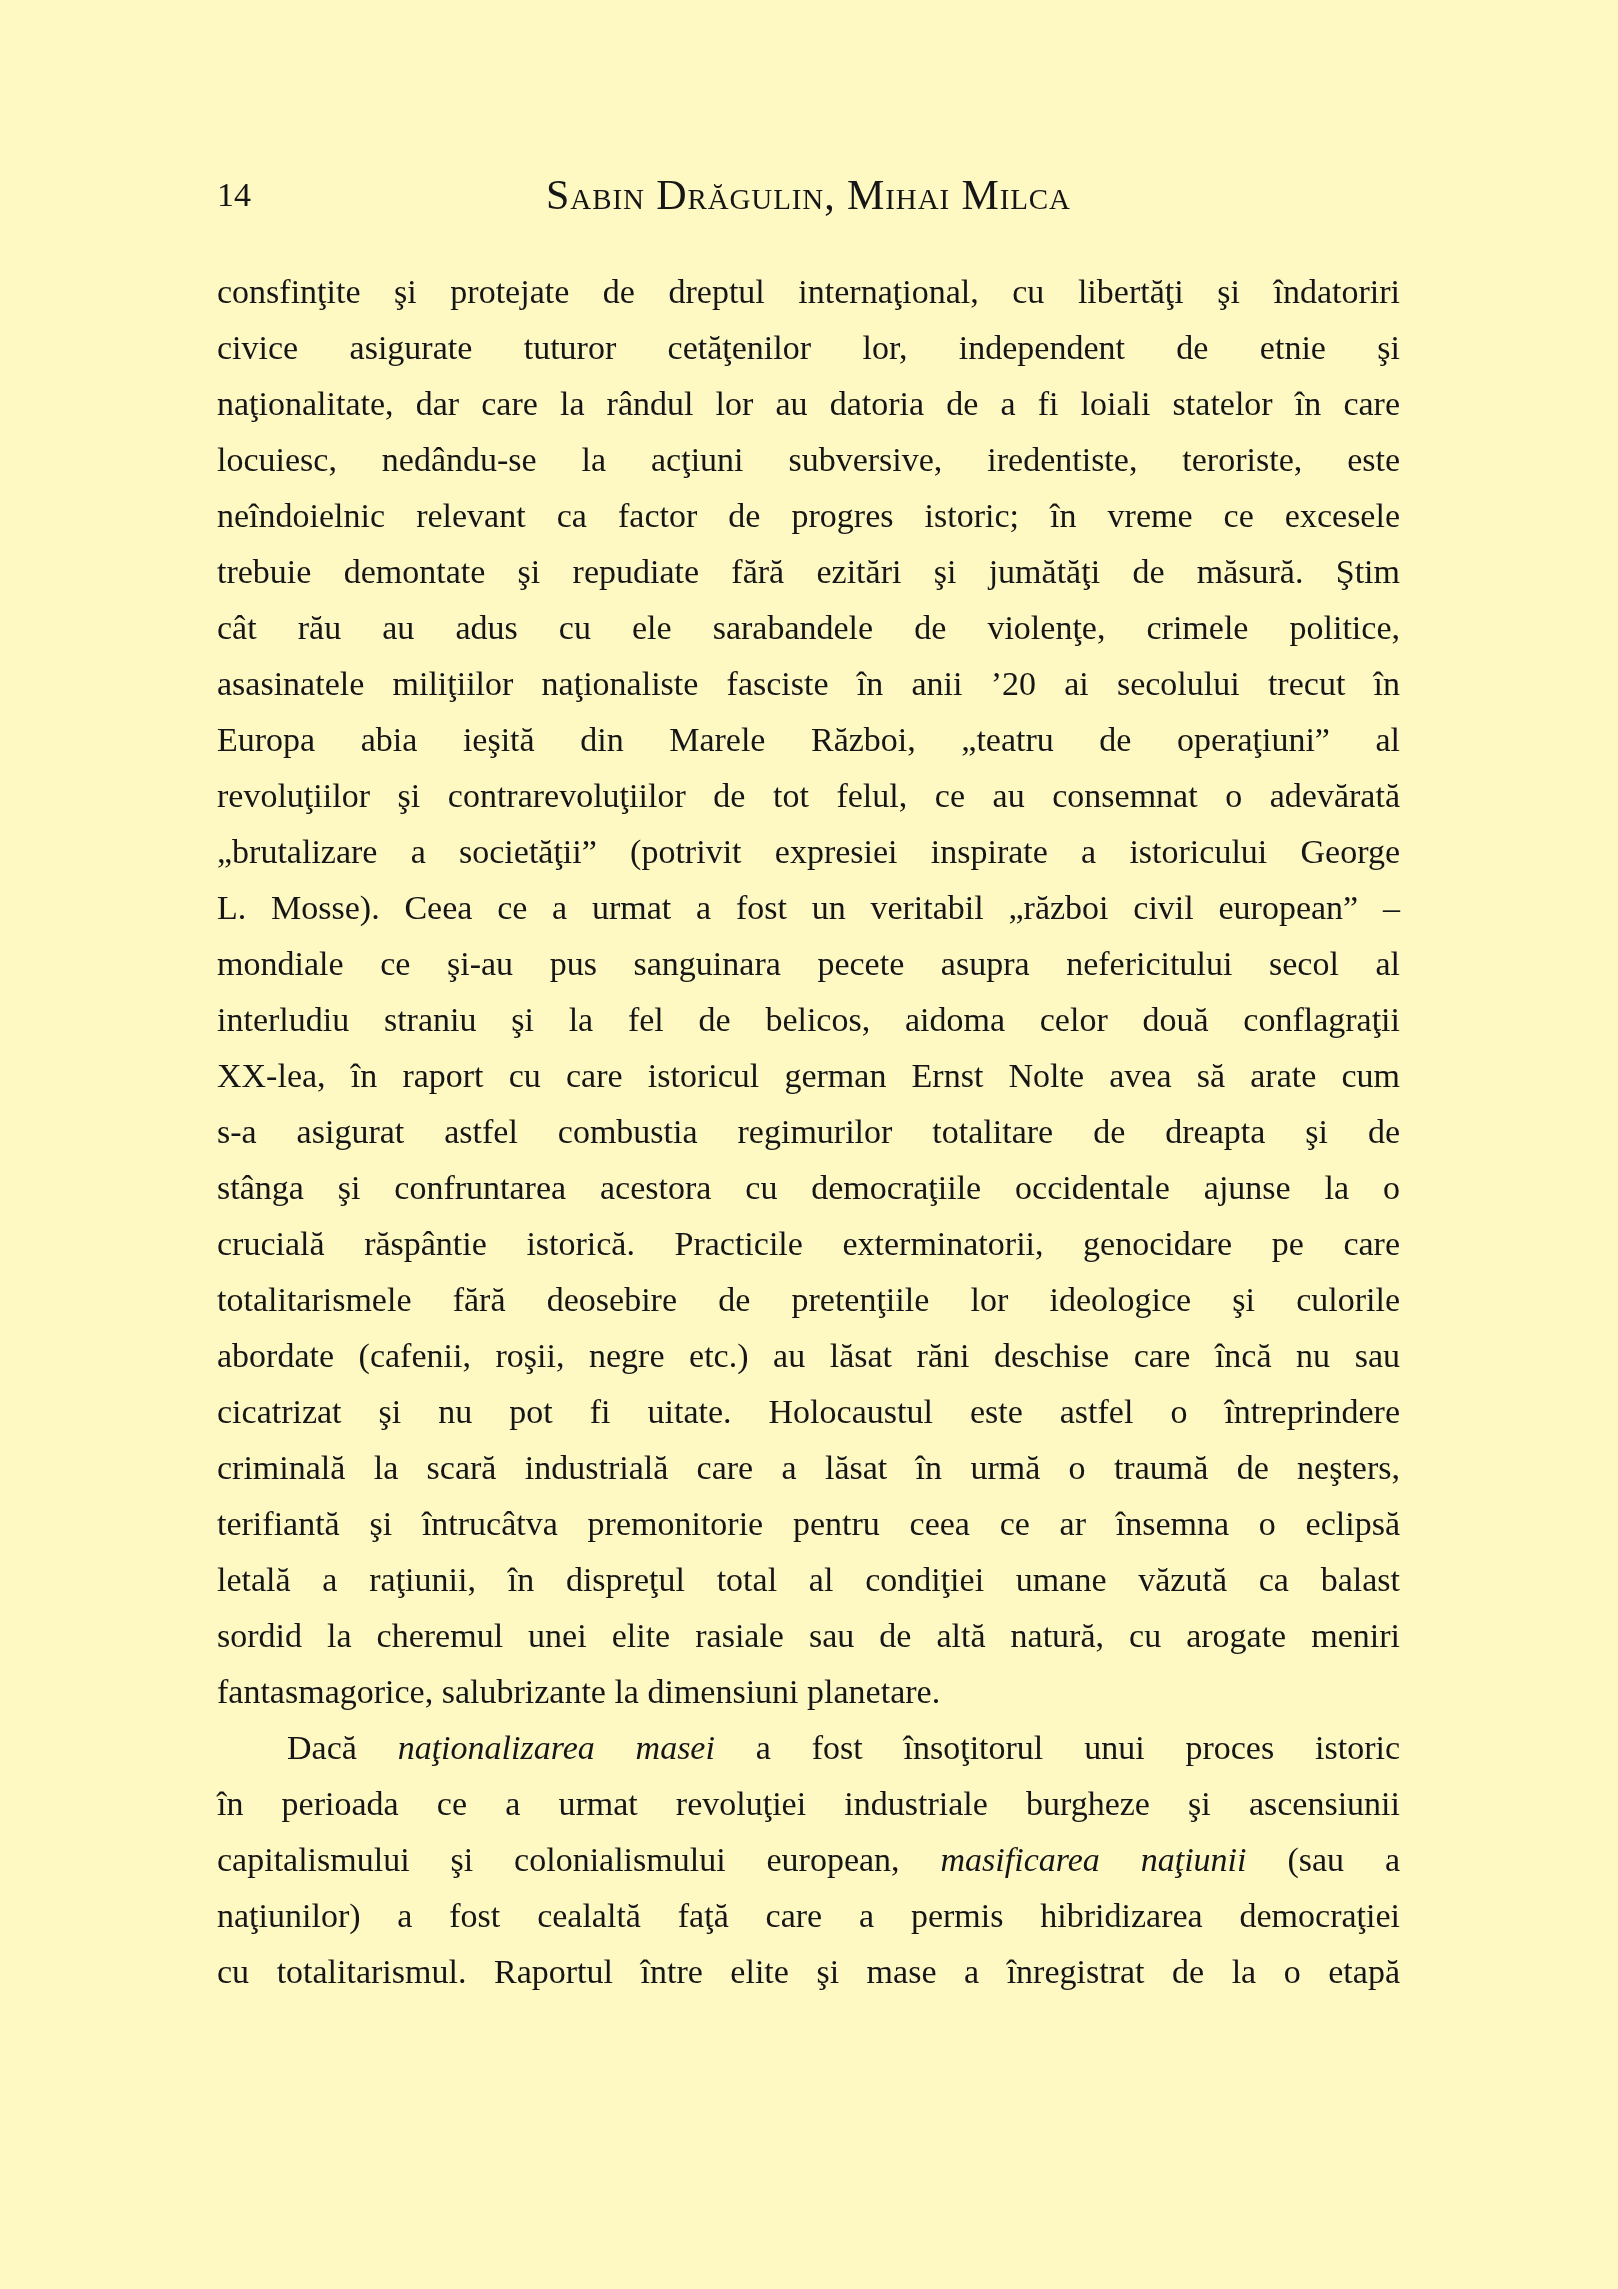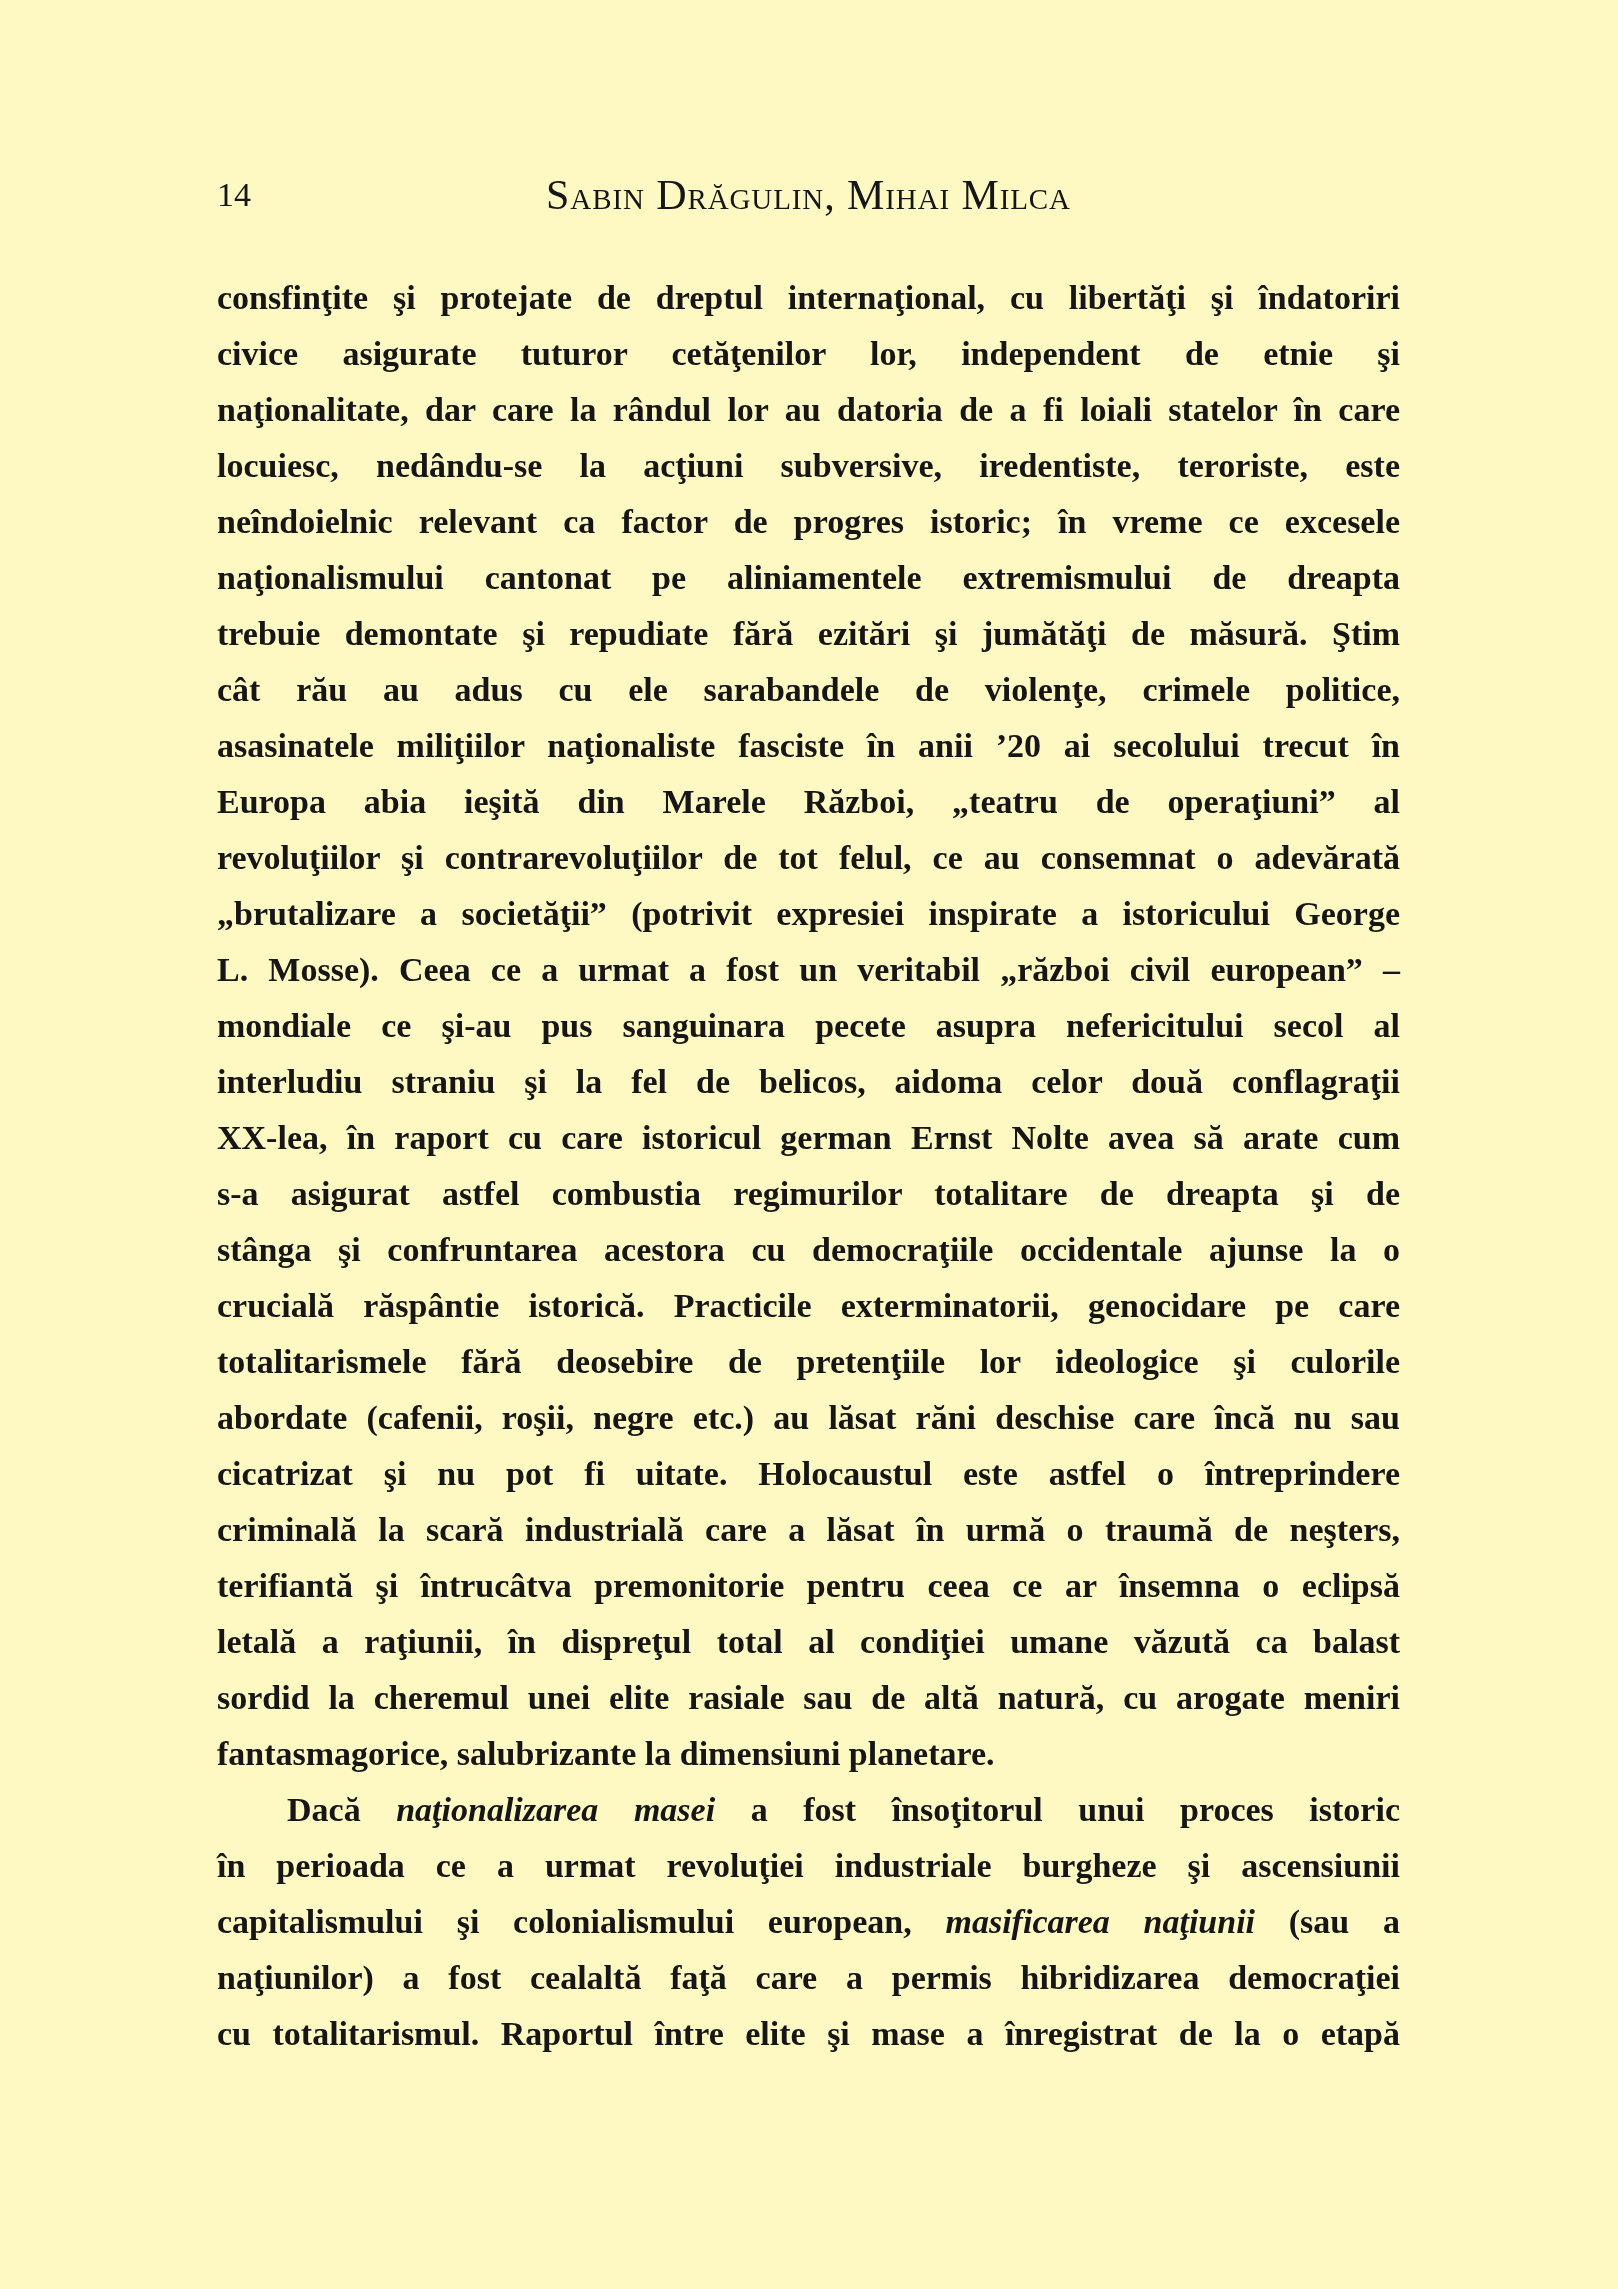--- a/index.html
+++ b/index.html
@@ -36,26 +36,25 @@
   }
   .running-header {
     text-align: center;
     font-variant: small-caps;
     letter-spacing: 0.9px;
     font-size: 42px;
     line-height: 42px;
   }
   .body-text {
     position: absolute;
-    top: 270px;
+    top: 264px;
     left: 217px;
     right: 219px;
     font-size: 34px;
     line-height: 56px;
-    font-weight: bold;
   }
   .line {
     text-align: justify;
     text-align-last: justify;
   }
   .line.para-end {
     text-align-last: left;
   }
   .line.first-indent {
     text-indent: 70px;
@@ -75,21 +74,20 @@
   </div>
 
   <div class="body-text">
 
     <div class="paragraph">
       <div class="line">consfinţite şi protejate de dreptul internaţional, cu libertăţi şi îndatoriri</div>
       <div class="line">civice asigurate tuturor cetăţenilor lor, independent de etnie şi</div>
       <div class="line">naţionalitate, dar care la rândul lor au datoria de a fi loiali statelor în care</div>
       <div class="line">locuiesc, nedându-se la acţiuni subversive, iredentiste, teroriste, este</div>
       <div class="line">neîndoielnic relevant ca factor de progres istoric; în vreme ce excesele</div>
-      <div class="line">naţionalismului cantonat pe aliniamentele extremismului de dreapta</div>
       <div class="line">trebuie demontate şi repudiate fără ezitări şi jumătăţi de măsură. Ştim</div>
       <div class="line">cât rău au adus cu ele sarabandele de violenţe, crimele politice,</div>
       <div class="line">asasinatele miliţiilor naţionaliste fasciste în anii ’20 ai secolului trecut în</div>
       <div class="line">Europa abia ieşită din Marele Război, „teatru de operaţiuni” al</div>
       <div class="line">revoluţiilor şi contrarevoluţiilor de tot felul, ce au consemnat o adevărată</div>
       <div class="line">„brutalizare a societăţii” (potrivit expresiei inspirate a istoricului George</div>
       <div class="line">L. Mosse). Ceea ce a urmat a fost un veritabil „război civil european” –</div>
       <div class="line">mondiale ce şi-au pus sanguinara pecete asupra nefericitului secol al</div>
       <div class="line">interludiu straniu şi la fel de belicos, aidoma celor două conflagraţii</div>
       <div class="line">XX-lea, în raport cu care istoricul german Ernst Nolte avea să arate cum</div>

